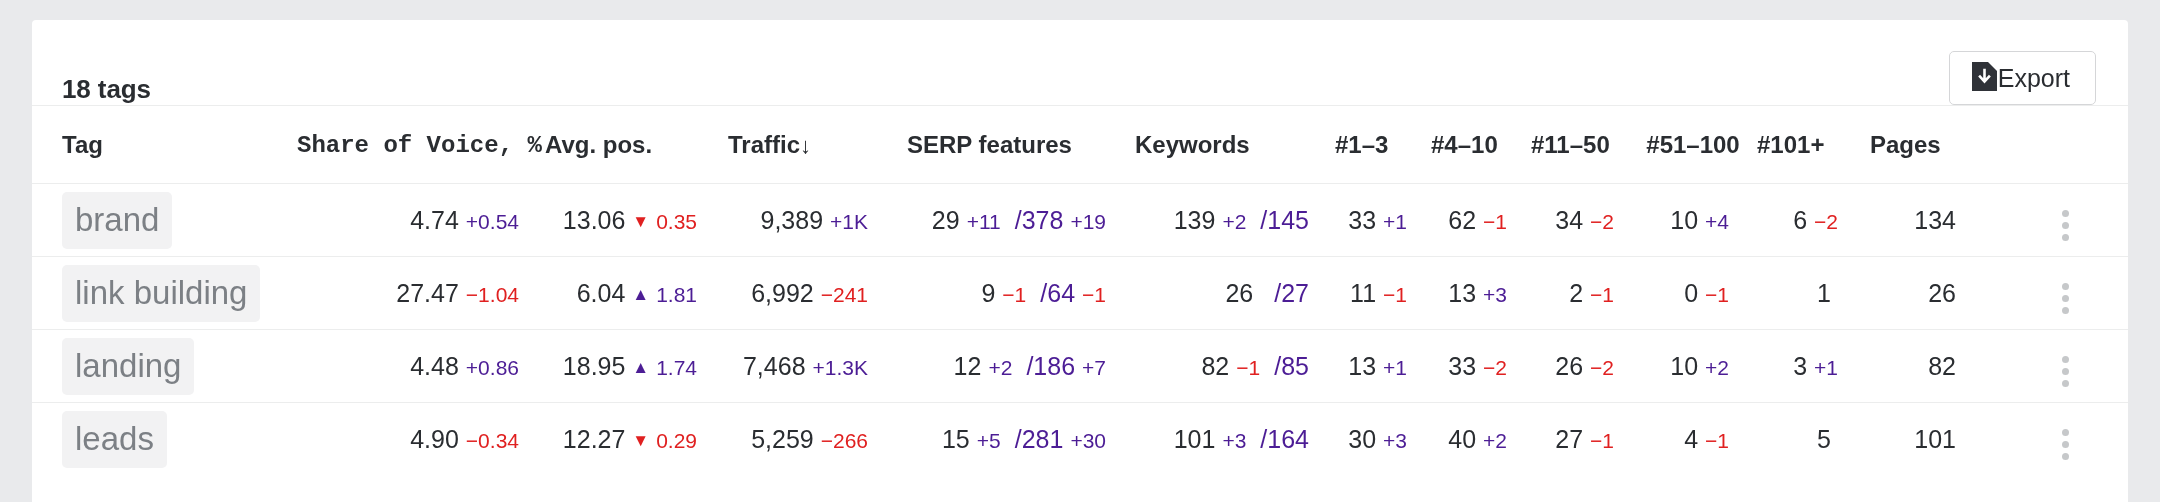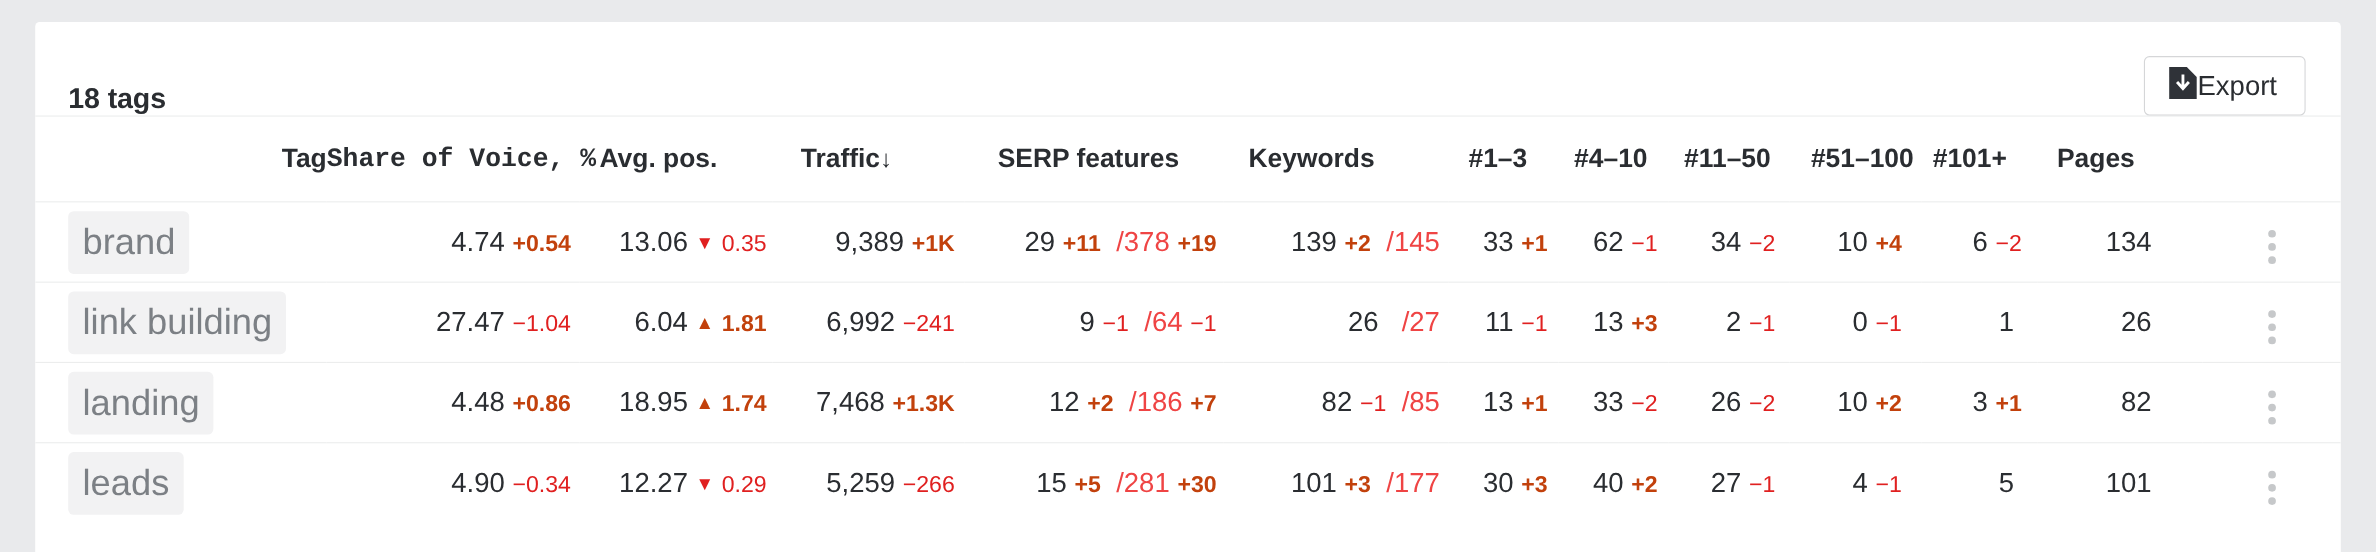--- a/index.html
+++ b/index.html
@@ -64,21 +64,21 @@
   }
   thead th {
     font-size: 24px;
     font-weight: bold;
     color: #2a2d31;
     padding: 25px 0 24px 0;
     border-bottom: 1px solid #eceded;
     white-space: nowrap;
   }
   .th-inner { display: block; }
-  th.col-tag { width: 265px; text-align: right; padding-left: 30px; }
+  th.col-tag { width: 265px; text-align: left; padding-left: 30px; }
   th.num { text-align: right; }
   th.col-sov    { width: 230px; padding-right: 8px; font-family: Liberation Mono, monospace; }
   th.col-avg    { width: 175px; text-align: left; padding-left: 18px; }
   th.col-traffic{ width: 175px; text-align: left; padding-left: 26px; }
   th.col-serp   { width: 235px; text-align: left; padding-left: 30px; }
   th.col-kw     { width: 205px; text-align: left; padding-left: 23px; }
   th.col-r1     { width: 100px; text-align: left; padding-left: 18px; }
   th.col-r2     { width: 100px; text-align: left; padding-left: 14px; }
   th.col-r3     { width: 110px; text-align: left; padding-left: 14px; }
   th.col-r4     { width: 120px; text-align: center; padding-left: 12px; }
@@ -102,22 +102,22 @@
     display: inline-block;
     background: #f2f2f3;
     color: #7c8085;
     font-size: 33px;
     line-height: 1;
     padding: 11px 13px 13px 13px;
     border-radius: 5px;
   }
 
   .val { color: #2a2d31; }
-  .dim { color: #ef4444; margin-top: 32px; }
-  .up  { color: #c2410c; font-weight: bold; }
+  .dim { color: #4c1d95; margin-top: 32px; }
+  .up  { color: #4c1d95; }
   .down{ color: #e02020; }
   .delta { font-size: 21px; }
   .sep { display: inline-block; }
   .gap-s { width: 7px; }
   .gap-m { width: 14px; }
 
   .tri { font-size: 17px; line-height: 1; position: relative; top: -2px; }
 
   
   td.col-sov    { padding-right: 8px; }
@@ -266,21 +266,21 @@
                 <i></i>
                 <i></i>
               </span></td>
           </tr>
           <tr>
             <td class="col-tag"><span class="tag-chip">leads</span></td>
             <td class="cell col-sov"><span class="val">4.90</span><span class="gap-s sep">&nbsp;</span><span class="delta down">−0.34</span></td>
             <td class="cell col-avg"><span class="val">12.27</span><span class="sep">&nbsp;</span><span class="tri down">▼</span><span class="sep">&nbsp;</span><span class="delta down">0.29</span></td>
             <td class="cell col-traffic"><span class="val">5,259</span><span class="gap-s sep">&nbsp;</span><span class="delta down">−266</span></td>
             <td class="cell col-serp"><span class="val">15</span><span class="gap-s sep">&nbsp;</span><span class="delta up">+5</span><span class="gap-m sep">&nbsp;&nbsp;</span><span class="dim">/281</span><span class="gap-s sep">&nbsp;</span><span class="delta up">+30</span></td>
-            <td class="cell col-kw"><span class="val">101</span><span class="gap-s sep">&nbsp;</span><span class="delta up">+3</span><span class="gap-m sep">&nbsp;&nbsp;</span><span class="dim">/177</span></td>
+            <td class="cell col-kw"><span class="val">101</span><span class="gap-s sep">&nbsp;</span><span class="delta up">+3</span><span class="gap-m sep">&nbsp;&nbsp;</span><span class="dim">/164</span></td>
             <td class="cell col-r1"><span class="val">30</span><span class="gap-s sep">&nbsp;</span><span class="delta up">+3</span></td>
             <td class="cell col-r2"><span class="val">40</span><span class="gap-s sep">&nbsp;</span><span class="delta up">+2</span></td>
             <td class="cell col-r3"><span class="val">27</span><span class="gap-s sep">&nbsp;</span><span class="delta down">−1</span></td>
             <td class="cell col-r4"><span class="val">4</span><span class="gap-s sep">&nbsp;</span><span class="delta down">−1</span></td>
             <td class="cell col-r5"><span class="val">5</span><span class="gap-s sep">&nbsp;</span></td>
             <td class="cell col-pages"><span class="val">101</span></td>
             <td class="col-menu"><span class="kebab">
                 <i></i>
                 <i></i>
                 <i></i>

